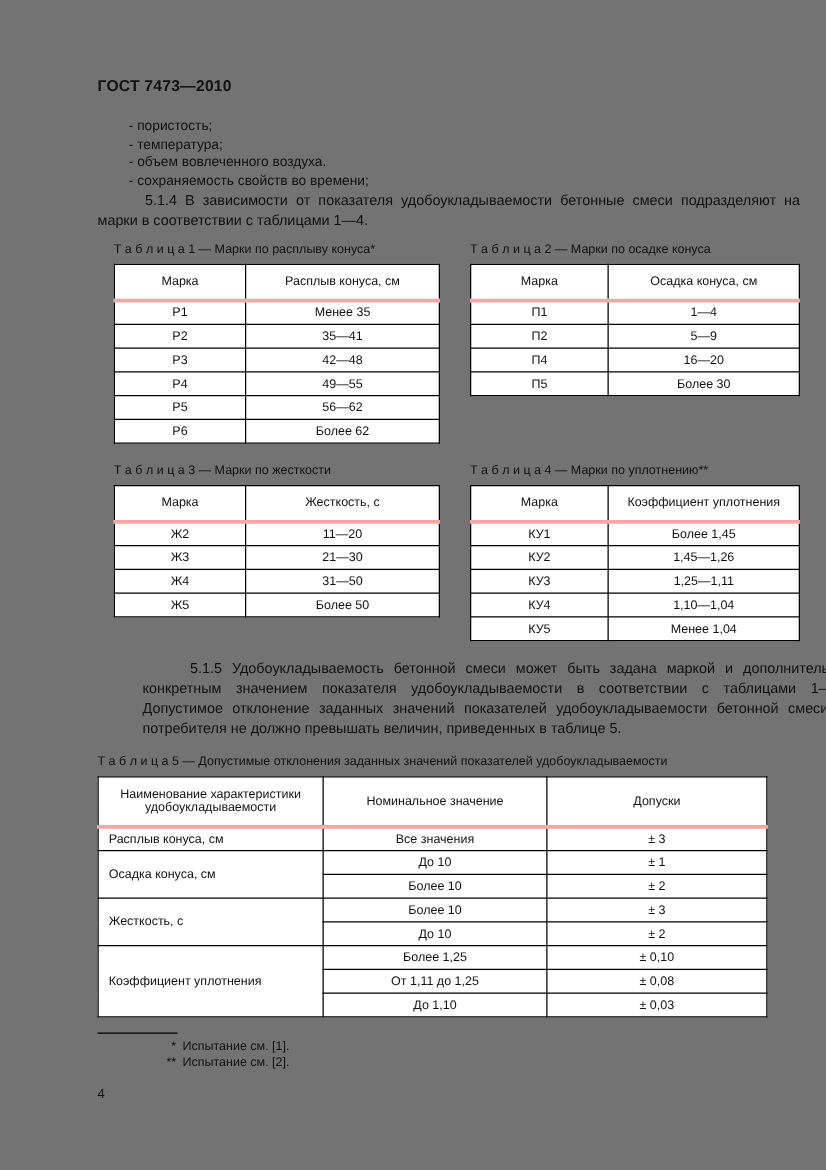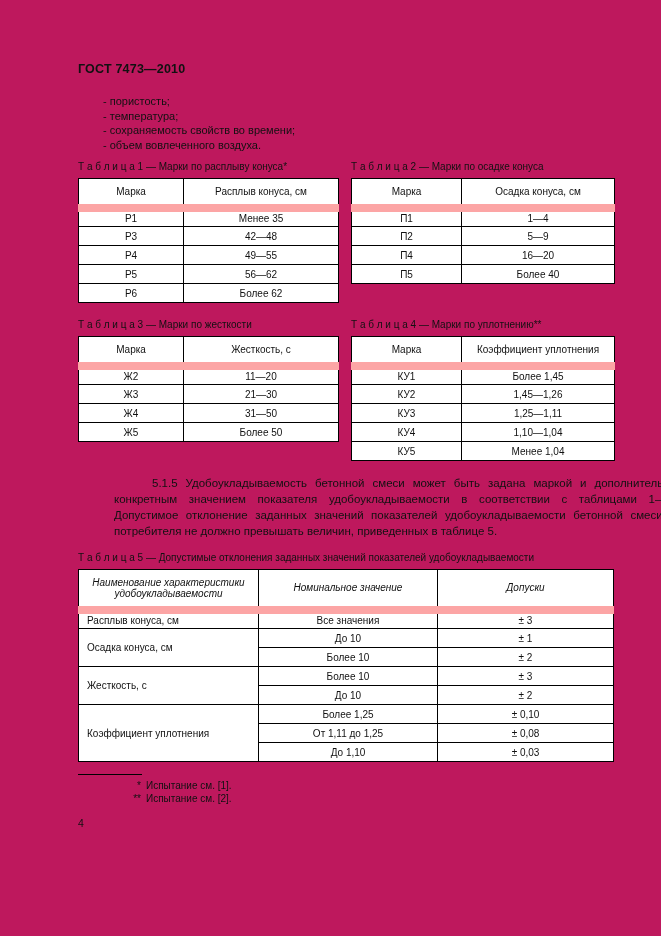--- a/index.html
+++ b/index.html
@@ -1,89 +1,90 @@
 <!DOCTYPE html>
 <html><head>
 <meta charset="utf-8">
 <style>
   * { margin: 0; padding: 0; box-sizing: border-box; }
   html, body { background: #e8e8e8; }
   body { font-family: "Liberation Sans", sans-serif; color: #111; }
   .page {
     position: relative;
     width: 661px; height: 936px;
-    background: #be185d;
+    background: #737373;
     padding: 62px 21px 0 78px;
     overflow: hidden;
   }
   .doc-header {
     font-size: 12.5px; font-weight: bold; letter-spacing: 0.2px;
   }
   .bullet-list { margin-top: 18px; margin-left: 25px; }
   .bullet-item { font-size: 11px; line-height: 14.5px; }
   .para {
     font-size: 11.5px; line-height: 16px;
     text-align: justify; text-indent: 38px;
     width: 562px;
   }
   .para-514 { margin-top: 1px; }
   .para-515 { margin-top: 14px; margin-left: 36px; }
 
-  .tables-row { display: flex; gap: 12px; align-items: flex-start; }
+  .tables-row { display: flex; gap: 24px; align-items: flex-start; justify-content: flex-end; }
   .tables-row-1 { margin-top: 9px; }
   .tables-row-2 { margin-top: 16px; }
   .tbl-caption {
     font-size: 10px; line-height: 12px; margin-bottom: 5px;
     white-space: nowrap; color: #111;
   }
   table.gost {
     border-collapse: collapse; background: #fff;
     font-size: 10px; color: #111;
   }
   table.gost th, table.gost td {
     border: 1px solid #000;
     text-align: center; vertical-align: middle;
     font-weight: normal; padding: 1px 3px;
   }
-  table.gost thead th { border-bottom: 8px solid #fca5a5; height: 29px; }
+  table.gost thead th { border-bottom: 3px solid #fca5a5; height: 29px; }
   table.gost td { height: 19px; }
 
   
   .t-left  col.c1 { width: 105px; } .t-left  col.c2 { width: 155px; }
   
   .t-right col.c1 { width: 110px; } .t-right col.c2 { width: 153px; }
 
   
   .t5-block { margin-top: 13px; }
   table.t5 col.c1 { width: 180px; }
   table.t5 col.c2 { width: 179px; }
   table.t5 col.c3 { width: 176px; }
-  table.t5 thead th { height: 40px; font-style: italic; }
+  table.t5 thead th { height: 40px; }
   table.t5 td.name { text-align: left; padding-left: 8px; }
 
   .footnote-block { margin-top: 12px; }
   .footnote-rule { width: 64px; border-top: 1px solid #000; margin-bottom: 4px; }
   .footnote { display: flex; font-size: 10px; line-height: 13px; }
   .fn-marker { width: 68px; text-align: right; padding-right: 5px; }
   .page-number { margin-top: 12px; font-size: 10.5px; }
 </style>
 </head>
 <body>
 
 <div class="page">
 
   <div class="doc-header">ГОСТ 7473—2010</div>
 
   <div class="bullet-list">
     <div class="bullet-item">-  пористость;</div>
     <div class="bullet-item">-  температура;</div>
+    <div class="bullet-item">-  объем вовлеченного воздуха.</div>
     <div class="bullet-item">-  сохраняемость свойств во времени;</div>
-    <div class="bullet-item">-  объем вовлеченного воздуха.</div>
-  </div>
-
+  </div>
+
+  <p class="para para-514">5.1.4  В зависимости от показателя удобоукладываемости бетонные смеси подразделяют на марки в соответствии с таблицами 1—4.</p>
 
   <div class="tables-row tables-row-1">
 
     <div>
       <div class="tbl-caption">Т а б л и ц а   1 — Марки по расплыву конуса*</div>
       <table class="gost t-left">
         <colgroup>
             <col class="c1">
             <col class="c2">
           </colgroup>
@@ -92,20 +93,24 @@
             <th>Марка</th>
             <th>Расплыв конуса, см</th>
           </tr>
         </thead>
         <tbody>
           <tr>
               <td>Р1</td>
               <td>Менее 35</td>
             </tr>
           <tr>
+              <td>Р2</td>
+              <td>35—41</td>
+            </tr>
+          <tr>
               <td>Р3</td>
               <td>42—48</td>
             </tr>
           <tr>
               <td>Р4</td>
               <td>49—55</td>
             </tr>
           <tr>
               <td>Р5</td>
               <td>56—62</td>
@@ -139,21 +144,21 @@
           <tr>
               <td>П2</td>
               <td>5—9</td>
             </tr>
           <tr>
               <td>П4</td>
               <td>16—20</td>
             </tr>
           <tr>
               <td>П5</td>
-              <td>Более 40</td>
+              <td>Более 30</td>
             </tr>
         </tbody>
       </table>
     </div>
 
   </div>
 
   <div class="tables-row tables-row-2">
 
     <div>

